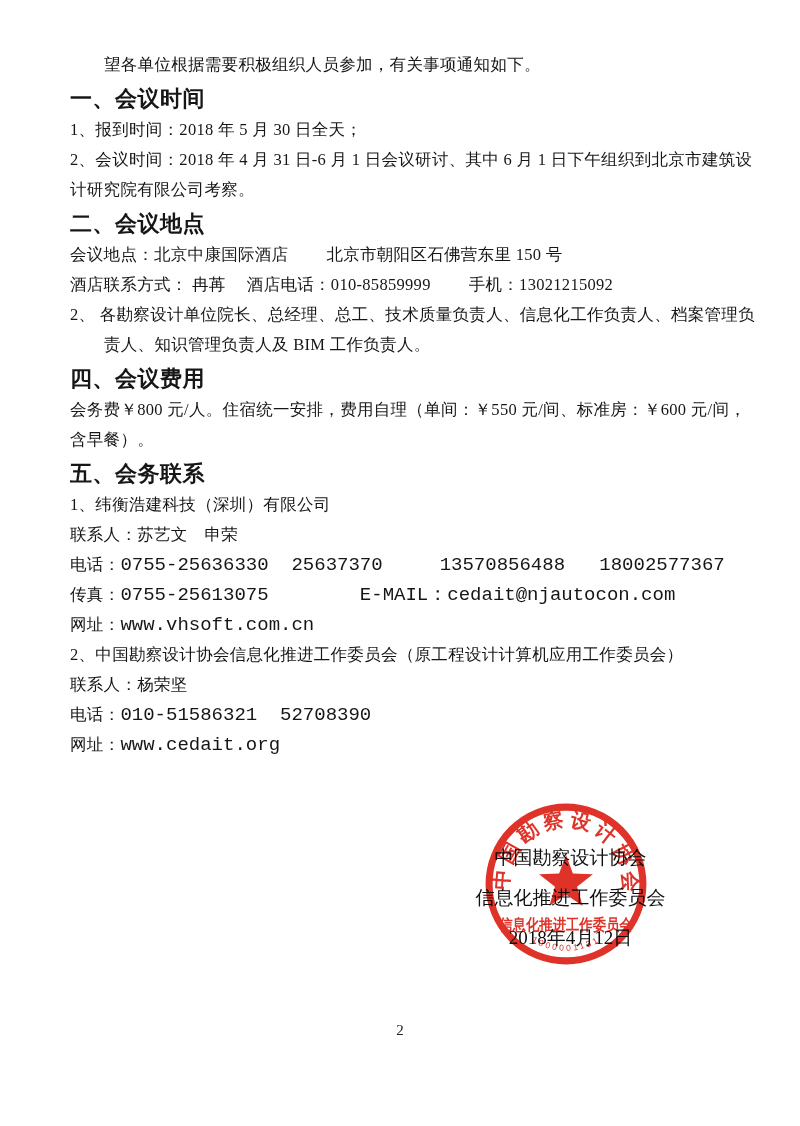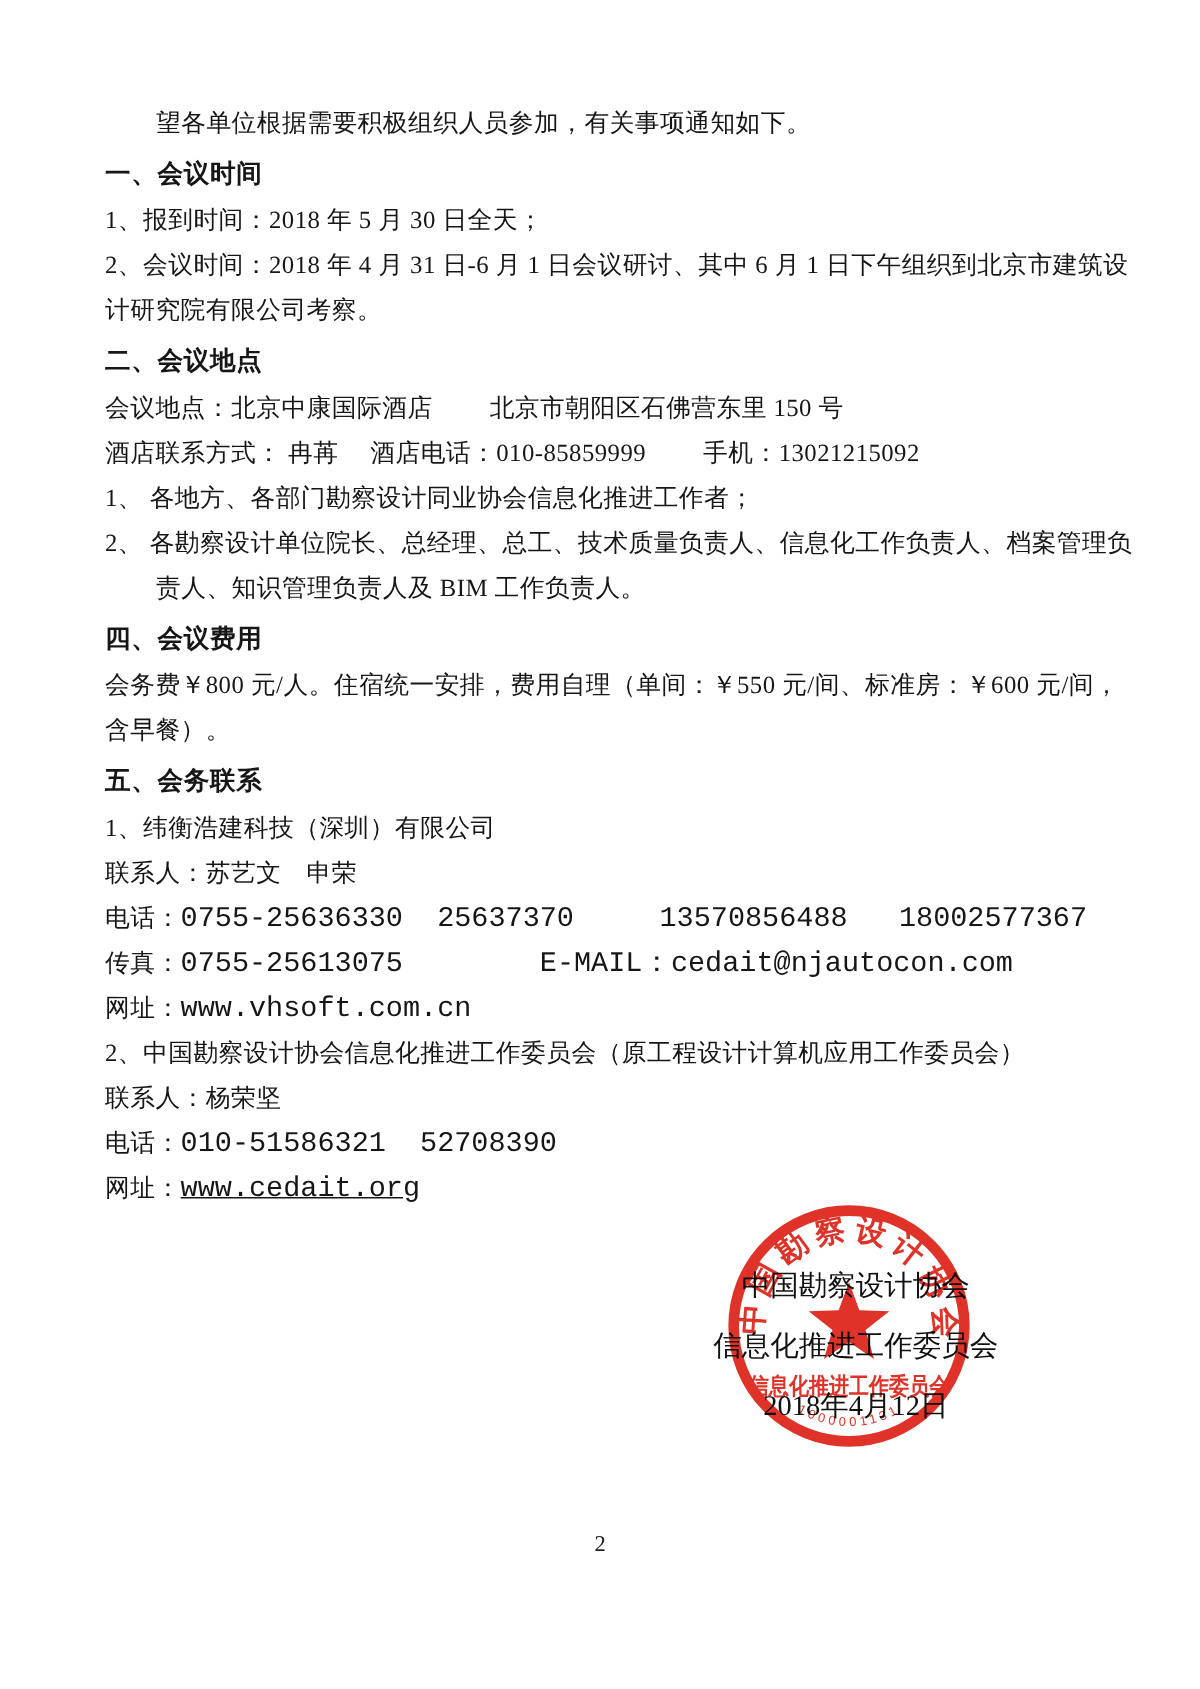--- a/index.html
+++ b/index.html
@@ -7,45 +7,45 @@
     position:relative;
     width:800px;height:1126px;
     margin:0 auto;
     background:#ffffff;
     font-family:"Liberation Serif","DejaVu Serif",serif;
     color:#161616;
     overflow:hidden;
   }
   .doc-body{
     position:absolute;
-    left:70px;top:67px;
+    left:70px;top:50px;
     width:662px;
   }
   .line{
     white-space:pre;
     font-size:16.5px;
     line-height:30px;
     min-height:30px;
     letter-spacing:0.3px;
   }
   .line.heading{
     font-weight:bold;
-    font-size:17px;
+    font-size:22px;
     line-height:32px;
     min-height:32px;
     margin-top:3px;
     letter-spacing:0.5px;
   }
   .line.body-indent,.line.body-hang{padding-left:34px;}
   .mono{
     font-family:"Liberation Mono","DejaVu Sans Mono",monospace;
     font-size:19px;
     letter-spacing:0;
   }
-  .u{text-decoration:underline;}
+  .u{}
   .signature{
     position:absolute;
     left:428px;top:838px;
     width:285px;
     text-align:center;
     font-size:19px;
     line-height:40px;
     color:#111;
   }
   .stamp{
@@ -72,21 +72,20 @@
   <main class="doc-body">
 
   <div class="line body-indent"><span>望各单位根据需要积极组织人员参加，有关事项通知如下。</span></div>
       <div class="line heading"><span>一、会议时间</span></div>
       <div class="line body"><span>1、报到时间：2018 年 5 月 30 日全天；</span></div>
       <div class="line body"><span>2、会议时间：2018 年 4 月 31 日-6 月 1 日会议研讨、其中 6 月 1 日下午组织到北京市建筑设</span></div>
       <div class="line body"><span>计研究院有限公司考察。</span></div>
       <div class="line heading"><span>二、会议地点</span></div>
       <div class="line body"><span>会议地点：北京中康国际酒店　　 北京市朝阳区石佛营东里 150 号</span></div>
       <div class="line body"><span>酒店联系方式： 冉苒　 酒店电话：010-85859999　　 手机：13021215092</span></div>
-      <div class="line body"><span>1、 各地方、各部门勘察设计同业协会信息化推进工作者；</span></div>
       <div class="line body"><span>2、 各勘察设计单位院长、总经理、总工、技术质量负责人、信息化工作负责人、档案管理负</span></div>
       <div class="line body-hang"><span>责人、知识管理负责人及 BIM 工作负责人。</span></div>
       <div class="line heading"><span>四、会议费用</span></div>
       <div class="line body"><span>会务费￥800 元/人。住宿统一安排，费用自理（单间：￥550 元/间、标准房：￥600 元/间，</span></div>
       <div class="line body"><span>含早餐）。</span></div>
       <div class="line heading"><span>五、会务联系</span></div>
       <div class="line body"><span>1、纬衡浩建科技（深圳）有限公司</span></div>
       <div class="line body"><span>联系人：苏艺文　申荣</span></div>
       <div class="line body"><span>电话：</span><span class="mono">0755-25636330  25637370     13570856488   18002577367</span></div>
       <div class="line body"><span>传真：</span><span class="mono">0755-25613075</span><span class="mono">        </span><span class="mono">E-MAIL：cedait@njautocon.com</span></div>

